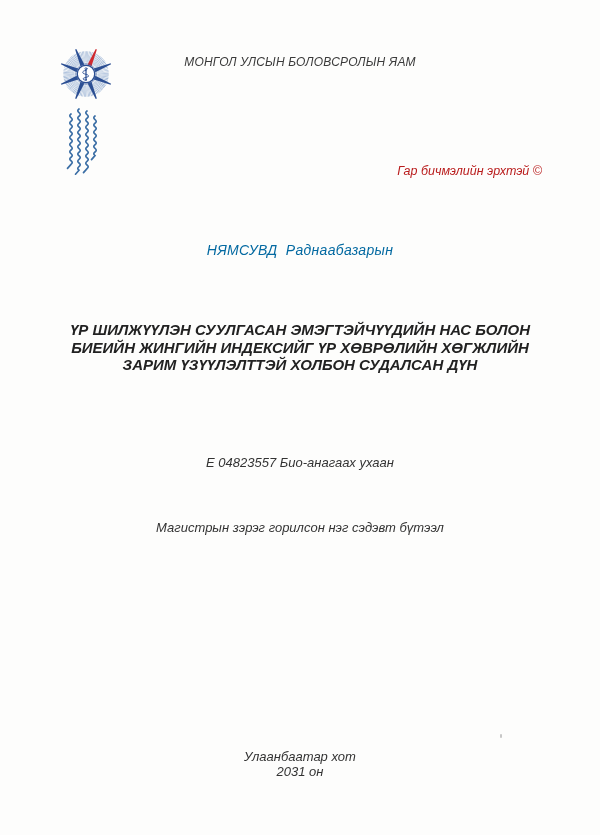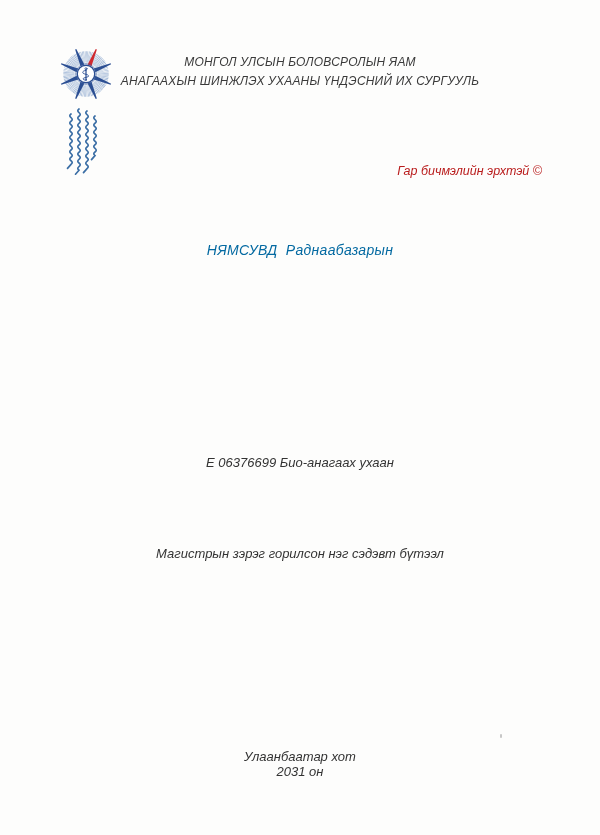--- a/index.html
+++ b/index.html
@@ -40,21 +40,21 @@
     font-size:15px;font-weight:700;
     line-height:17.5px;
     color:#222;
   }
   .program-code{
     top:455px;
     font-size:13px;color:#333;
   }
   .degree-line{
     top:520px;
-    font-size:13px;color:#333;margin-top:26px;
+    font-size:13px;color:#333;
   }
   .footer{
     top:750px;
     font-size:13px;line-height:14.5px;color:#333;
   }
   .speck{
     position:absolute;left:500px;top:734px;width:2px;height:4px;
     background:#9a9a9a;opacity:.55;border-radius:1px;
   }
 </style>
@@ -96,29 +96,33 @@
     <g fill="none" stroke-width="1.7" stroke-linecap="round" stroke="#3b6ea5">
       <path d="M5,8 q-2.4,1.8 0,3.6 q2.4,1.8 0,3.6 q-2.4,1.8 0,3.6 q2.4,1.8 0,3.6 q-2.4,1.8 0,3.6 q2.4,1.8 0,3.6 q-2.4,1.8 0,3.6 q2.4,1.8 0,3.6 q-2.4,1.8 0,3.6 q2.4,1.8 0,3.6 q-2.4,1.8 0,3.6 q2.4,1.8 0,3.6 q-2.4,1.8 0,3.6 q2.4,1.8 0,3.6 l-3.5,4"></path>
       <path d="M13,3 q-2.4,1.8 0,3.6 q2.4,1.8 0,3.6 q-2.4,1.8 0,3.6 q2.4,1.8 0,3.6 q-2.4,1.8 0,3.6 q2.4,1.8 0,3.6 q-2.4,1.8 0,3.6 q2.4,1.8 0,3.6 q-2.4,1.8 0,3.6 q2.4,1.8 0,3.6 q-2.4,1.8 0,3.6 q2.4,1.8 0,3.6 q-2.4,1.8 0,3.6 q2.4,1.8 0,3.6 q-2.4,1.8 0,3.6 q2.4,1.8 0,3.6 q-2.4,1.8 0,3.6 l-3.5,4"></path>
       <path d="M21,5 q-2.4,1.8 0,3.6 q2.4,1.8 0,3.6 q-2.4,1.8 0,3.6 q2.4,1.8 0,3.6 q-2.4,1.8 0,3.6 q2.4,1.8 0,3.6 q-2.4,1.8 0,3.6 q2.4,1.8 0,3.6 q-2.4,1.8 0,3.6 q2.4,1.8 0,3.6 q-2.4,1.8 0,3.6 q2.4,1.8 0,3.6 q-2.4,1.8 0,3.6 q2.4,1.8 0,3.6 q-2.4,1.8 0,3.6 q2.4,1.8 0,3.6 l-3.5,4"></path>
       <path d="M29,10 q-2.4,1.8 0,3.6 q2.4,1.8 0,3.6 q-2.4,1.8 0,3.6 q2.4,1.8 0,3.6 q-2.4,1.8 0,3.6 q2.4,1.8 0,3.6 q-2.4,1.8 0,3.6 q2.4,1.8 0,3.6 q-2.4,1.8 0,3.6 q2.4,1.8 0,3.6 q-2.4,1.8 0,3.6 l-3.5,4"></path>
     </g>
   </svg>
 
   <div class="centered header">
     <div>МОНГОЛ УЛСЫН БОЛОВСРОЛЫН ЯАМ</div>
-    <div>АНАГААХЫН ШИНЖЛЭХ УХААНЫ ҮНДЭСНИЙ ИХ СУРГУУЛЬ</div>
   </div>
 
   <div class="copyright">Гар бичмэлийн эрхтэй ©</div>
 
   <div class="centered author">НЯМСУВД  Раднаабазарын</div>
 
+  <div class="centered title">
+    <div>ҮР ШИЛЖҮҮЛЭН СУУЛГАСАН ЭМЭГТЭЙЧҮҮДИЙН НАС БОЛОН</div>
+    <div>БИЕИЙН ЖИНГИЙН ИНДЕКСИЙГ ҮР ХӨВРӨЛИЙН ХӨГЖЛИЙН</div>
+    <div>ЗАРИМ ҮЗҮҮЛЭЛТТЭЙ ХОЛБОН СУДАЛСАН ДҮН</div>
+  </div>
 
-  <div class="centered program-code">Е 06376699 Био-анагаах ухаан</div>
+  <div class="centered program-code">Е 04823557 Био-анагаах ухаан</div>
 
   <div class="centered degree-line">Магистрын зэрэг горилсон нэг сэдэвт бүтээл</div>
 
   <div class="centered footer">
     <div>Улаанбаатар хот</div>
     <div>2031 он</div>
   </div>
 
   <div class="speck"></div>
 

